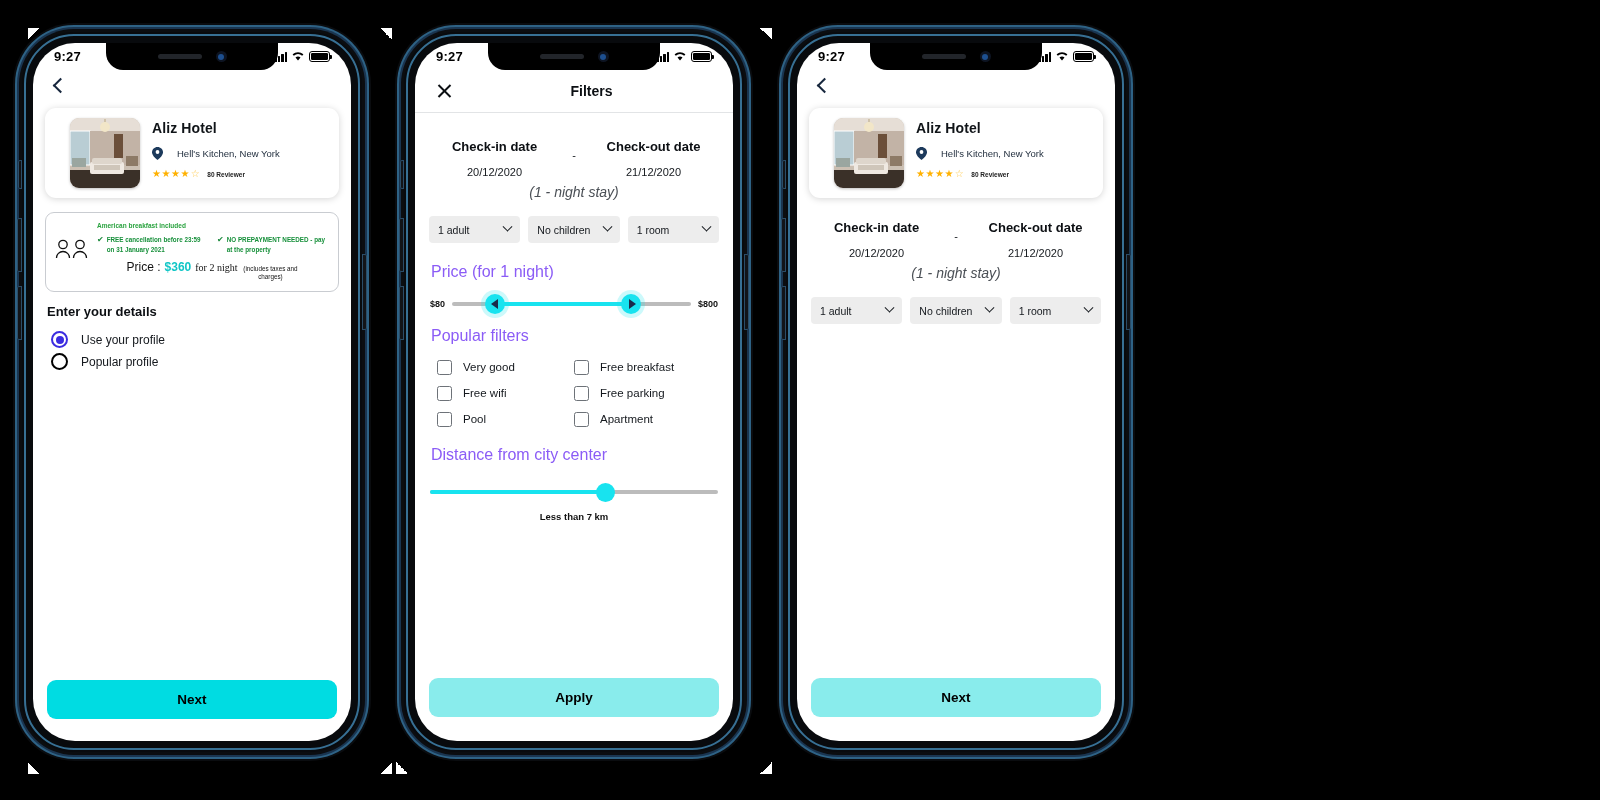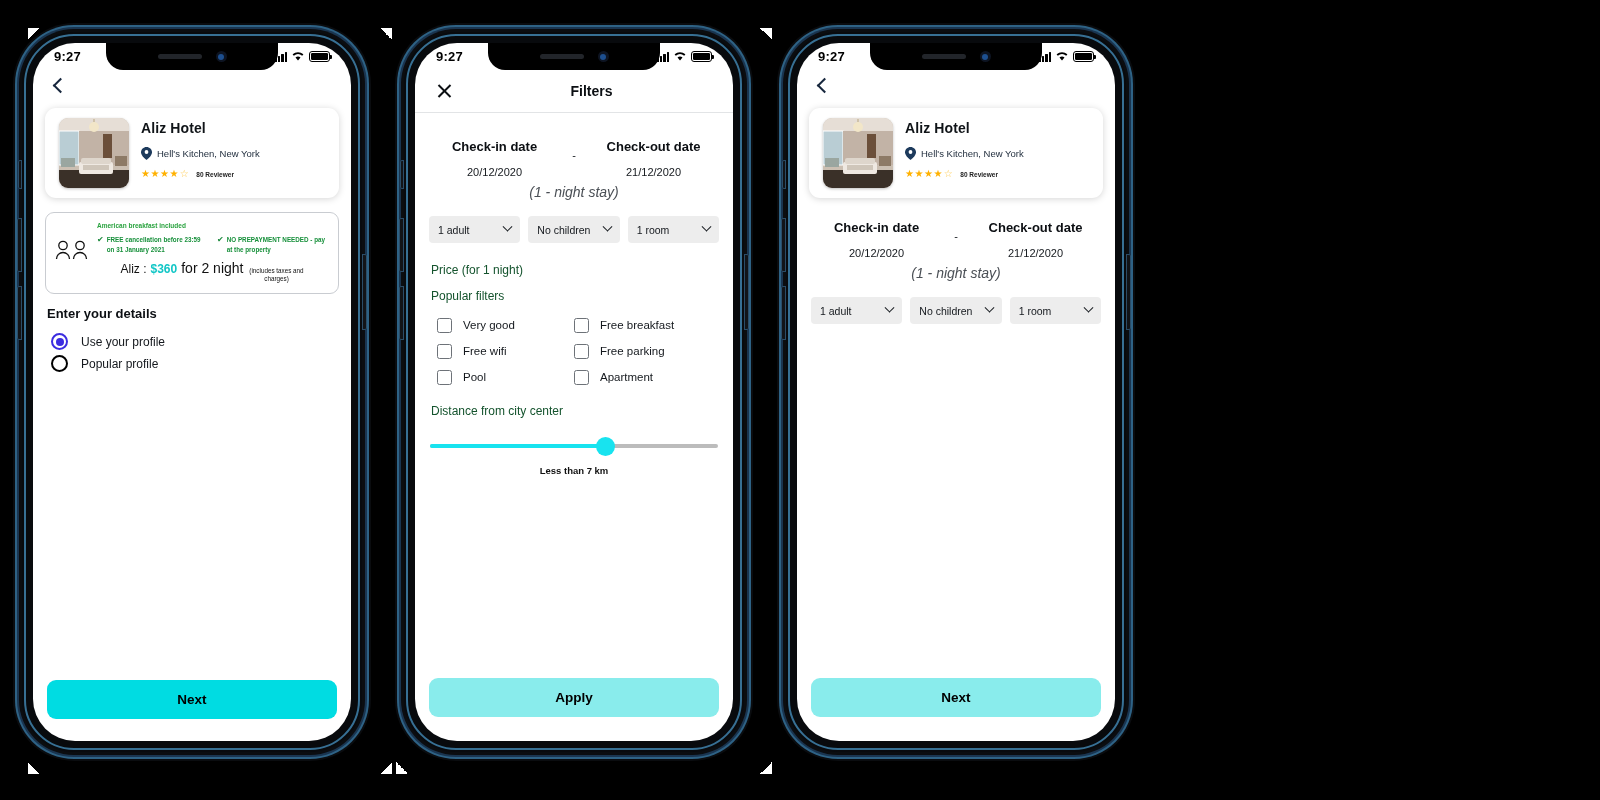--- a/index.html
+++ b/index.html
@@ -80,49 +80,49 @@
   .body { position: relative; height: calc(100% - 27px); }
 
   
   .back-chevron { width: 11px; height: 11px; border-left: 2.4px solid #17273d; border-bottom: 2.4px solid #17273d; transform: rotate(45deg); }
   .back-btn { padding: 0 0 0 22px; height: 30px; display: flex; align-items: center; }
 
   .hotel-card {
     margin: 8px 12px 0 12px;
     background: #fff; border-radius: 11px;
     box-shadow: 0 1px 7px rgba(0,0,0,.17);
-    padding: 10px 14px; display: flex; gap: 12px; align-items: flex-start;
+    padding: 10px 25px; display: flex; gap: 12px; align-items: flex-start;
   }
   .hotel-thumb {
     width: 70px; height: 70px; border-radius: 9px; flex: 0 0 70px;
     overflow: hidden; box-shadow: 0 1px 3px rgba(0,0,0,.25);
   }
   .hotel-info { padding-top: 2px; }
   .hotel-name { font-size: 14px; font-weight: 700; color: #101418; letter-spacing: .1px; }
-  .hotel-loc { display: flex; align-items: center; gap: 5px; margin-top: 11px; font-size: 9.5px; color: #1d2a3a; }
+  .hotel-loc { display: flex; align-items: center; gap: 14px; margin-top: 11px; font-size: 9.5px; color: #1d2a3a; }
   .hotel-rate { display: flex; align-items: center; gap: 7px; margin-top: 9px; }
   .stars { display: flex; gap: 1px; font-size: 10px; color: #ffb100; letter-spacing: .5px; line-height: 1; }
   .stars .off { color: #ffc94d; }
   .reviewers { font-size: 6.5px; color: #222; font-weight: 600; }
 
   
   .deal-box {
     margin: 14px 12px 0 12px; border: 1px solid #c9ccd1; border-radius: 9px;
     padding: 8px 9px 9px 9px; display: flex; gap: 8px; align-items: center;
   }
   .deal-content { flex: 1; }
   .deal-breakfast { color: #2aa33f; font-size: 6.5px; font-weight: 600; line-height: 1.45; }
   .deal-cols { display: flex; gap: 8px; margin-top: 5px; }
   .deal-col { display: flex; gap: 3px; flex: 1; }
   .tick { color: #18883a; font-size: 8px; line-height: 1.3; flex: 0 0 auto; }
   .deal-txt { color: #17903b; font-size: 6.3px; font-weight: 700; line-height: 1.5; }
   .deal-price { margin-top: 6px; display: flex; align-items: baseline; justify-content: center; gap: 4px; flex-wrap: wrap; }
   .deal-price .p-label { font-size: 12px; color: #111; }
   .deal-price .p-amount { font-size: 12px; color: #11c6c6; font-weight: 600; }
-  .deal-price .p-for { font-size: 14px; color: #111; }
+  .deal-price .p-for { font-size: 10px; color: #111; font-family: Liberation Serif, serif; }
   .deal-price .p-note { font-size: 6.3px; color: #111; max-width: 58px; line-height: 1.3; text-align: center; }
 
   .section-title { margin: 12px 0 0 14px; font-size: 13px; font-weight: 700; color: #0c0f13; }
   .radio-group { margin: 10px 0 0 18px; }
   .radio-row { display: flex; align-items: center; gap: 13px; height: 22px; }
   .radio {
     width: 17px; height: 17px; border-radius: 50%;
     border: 2px solid #000; display: flex; align-items: center; justify-content: center;
   }
   .radio.on { border-color: #3b2ce0; }
@@ -157,21 +157,21 @@
   .nights { text-align: center; font-size: 14px; font-style: italic; color: #4a4f55; margin-top: 6px; }
 
   .selects { display: flex; gap: 8px; margin: 16px 14px 0 14px; }
   .sel {
     flex: 1; height: 27px; background: #ededed; border-radius: 4px;
     display: flex; align-items: center; justify-content: space-between;
     padding: 0 9px; font-size: 10.5px; color: #14181d; cursor: pointer;
   }
   .chev { width: 7px; height: 7px; border-right: 1.6px solid #14181d; border-bottom: 1.6px solid #14181d; transform: rotate(45deg) translate(-2px,-2px); }
 
-  .blk-title { margin: 20px 12px 0 16px; font-size: 12px; color: #14532d; }
+  .blk-title { margin: 20px 12px 0 16px; font-size: 16px; color: #8b5cf6; }
 
   .price-row { display: flex; align-items: center; gap: 7px; margin: 12px 15px 0 15px; }
   .price-cap { font-size: 9px; font-weight: 700; color: #111; }
   .track { position: relative; flex: 1; height: 22px; display: flex; align-items: center; }
   .track .rail { position: absolute; left: 0; right: 0; height: 4px; border-radius: 2px; background: #bcbcbc; }
   .track .fill { position: absolute; height: 4px; border-radius: 2px; background: #18e3ef; }
   .thumb {
     position: absolute; width: 20px; height: 20px; border-radius: 50%;
     background: #18e3ef; display: flex; align-items: center; justify-content: center;
     box-shadow: 0 0 0 4px rgba(24,227,239,.22); cursor: pointer;
@@ -285,21 +285,21 @@
               <div class="deal-col">
                 <span class="tick">✔</span>
                 <span class="deal-txt">FREE cancellation before 23:59 on 31 January 2021</span>
               </div>
               <div class="deal-col">
                 <span class="tick">✔</span>
                 <span class="deal-txt">NO PREPAYMENT NEEDED - pay at the property</span>
               </div>
             </div>
             <div class="deal-price">
-              <span class="p-label">Aliz :</span>
+              <span class="p-label">Price :</span>
               <span class="p-amount">$360</span>
               <span class="p-for">for 2 night</span>
               <span class="p-note">(includes taxes and charges)</span>
             </div>
           </div>
         </div>
 
         <div class="section-title">Enter your details</div>
         <div class="radio-group">
           <div class="radio-row">
@@ -374,20 +374,34 @@
             <span>No children</span>
             <i class="chev"></i>
           </div>
           <div class="sel">
             <span>1 room</span>
             <i class="chev"></i>
           </div>
         </div>
 
         <div class="blk-title">Price (for 1 night)</div>
+        <div class="price-row">
+          <div class="price-cap">$80</div>
+          <div class="track">
+            <div class="rail"></div>
+            <div class="fill" id="priceFill" style="left: 18%; width: 57%;"></div>
+            <div class="thumb" id="priceThumbMin" style="left: calc(18% - 10px);">
+                <i class="tri-l"></i>
+              </div>
+            <div class="thumb" id="priceThumbMax" style="left: calc(75% - 10px);">
+                <i class="tri-r"></i>
+              </div>
+          </div>
+          <div class="price-cap">$800</div>
+        </div>
 
         <div class="blk-title" style="margin-top:12px">Popular filters</div>
         <div class="checks">
           <div class="chk-item">
             <div class="chk-box"></div>
             <div class="chk-label">Very good</div>
           </div>
           <div class="chk-item">
             <div class="chk-box"></div>
             <div class="chk-label">Free breakfast</div>

